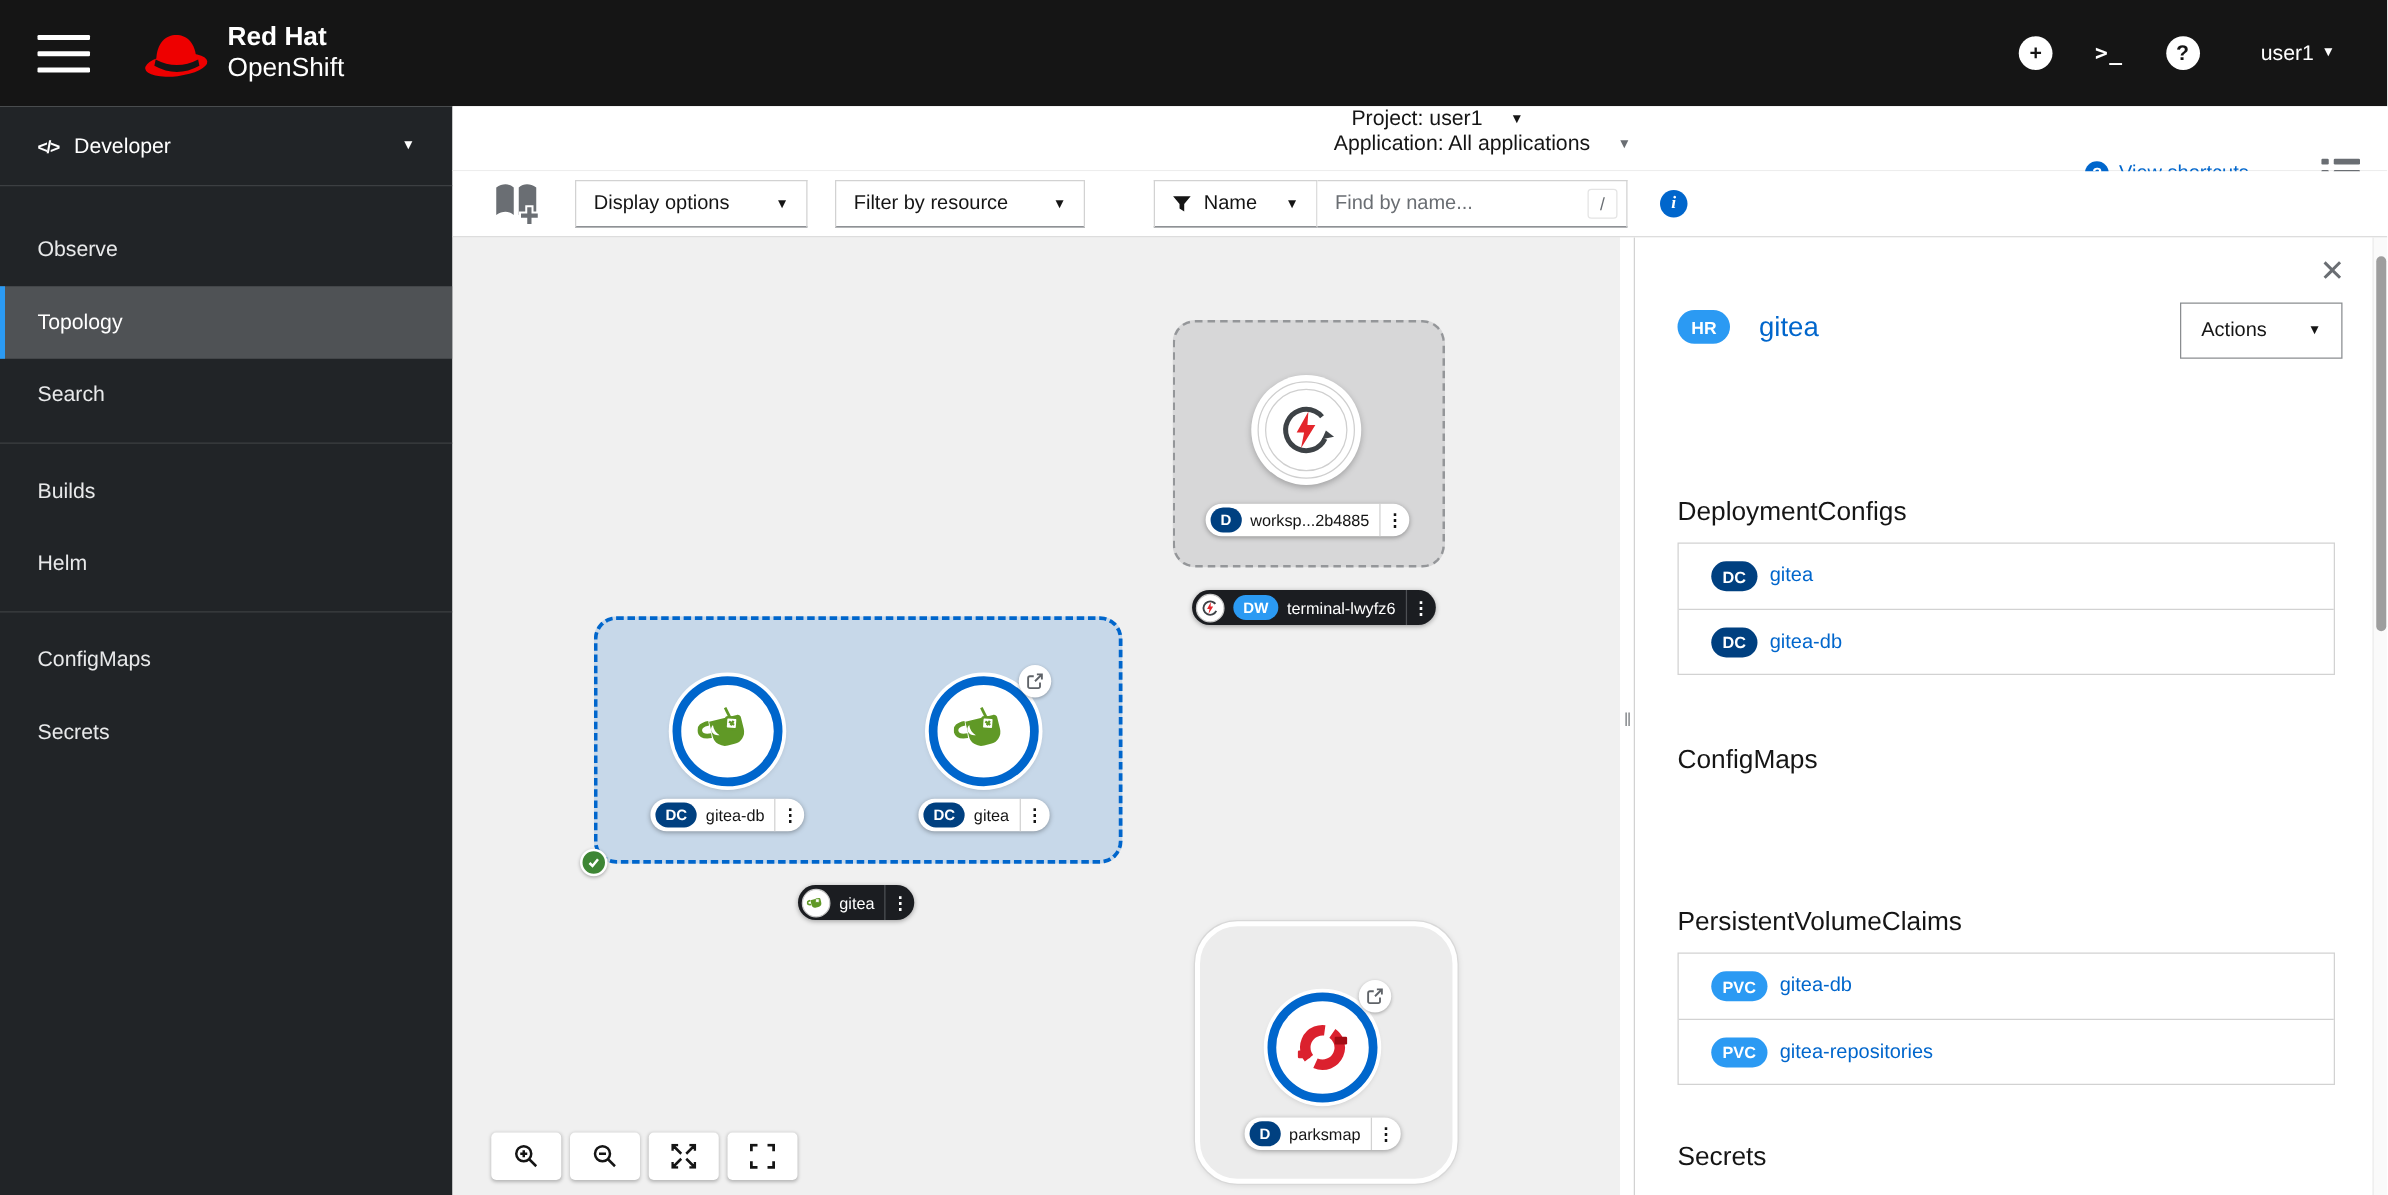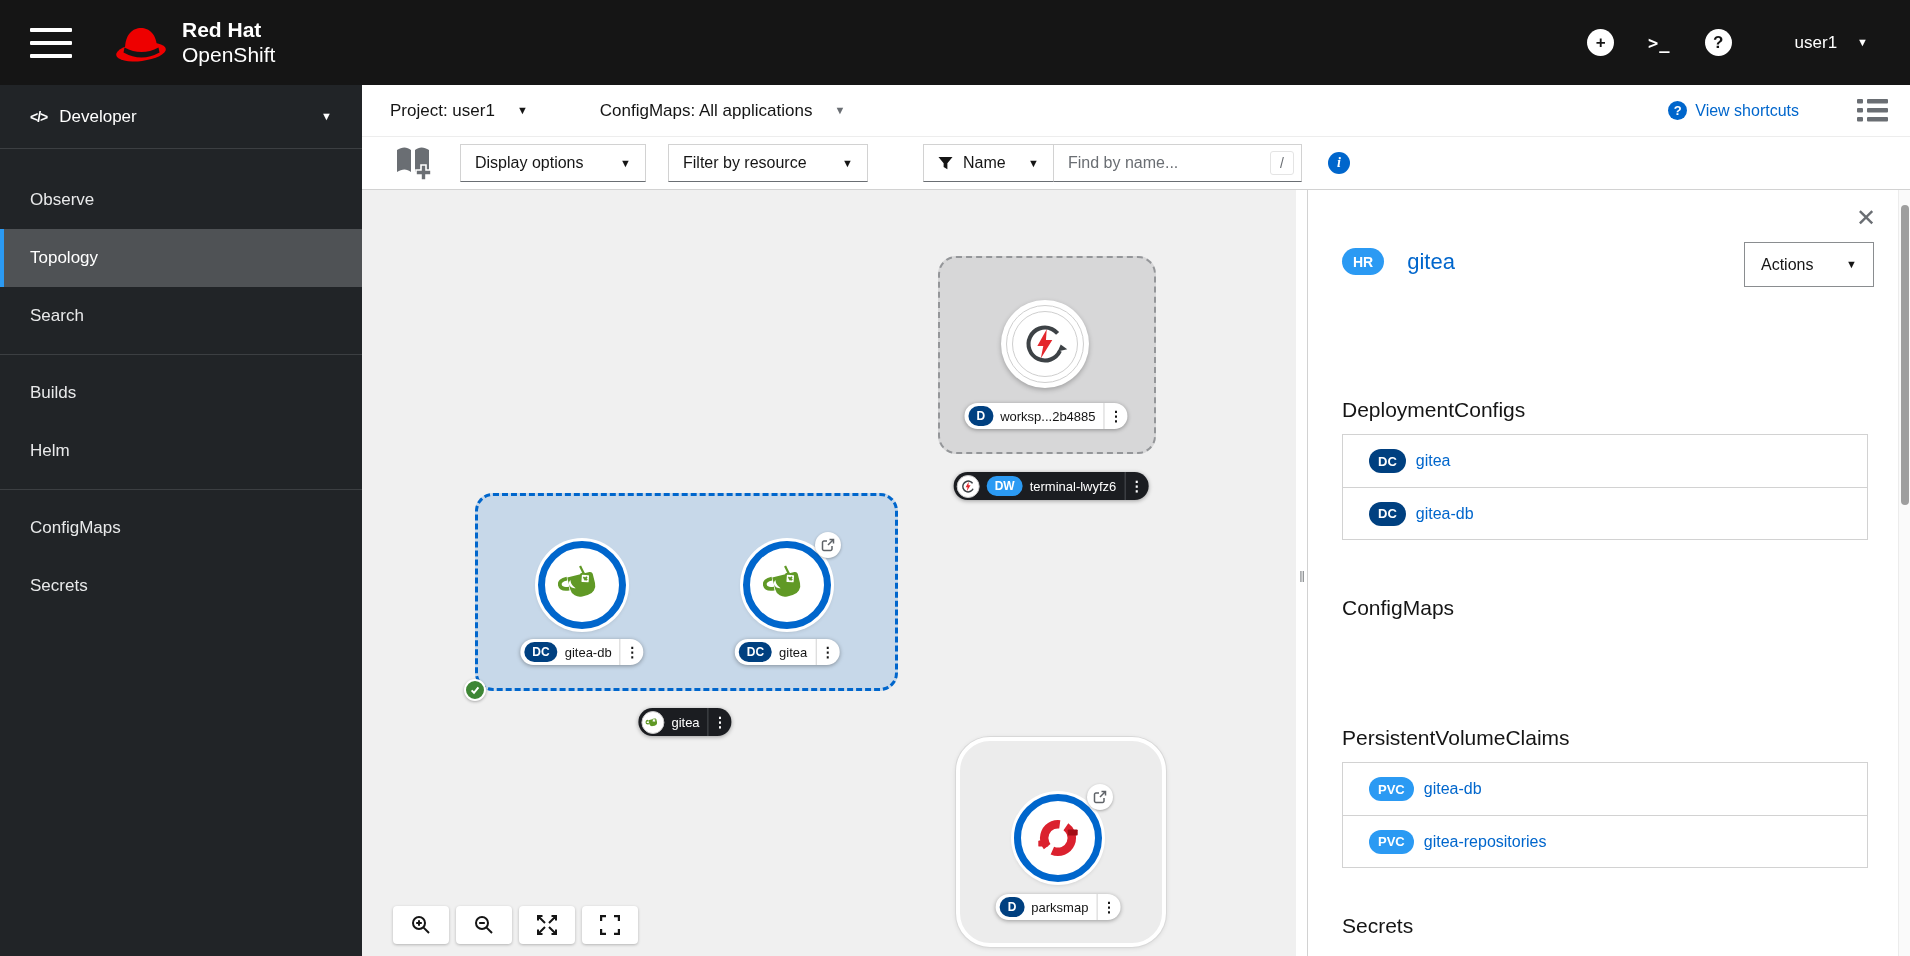--- a/index.html
+++ b/index.html
@@ -9,39 +9,39 @@
 
 .masthead{position:absolute;left:0;top:0;width:1910px;height:85px;background:#151515;display:flex;align-items:center;}
 .burger{width:42px;height:30px;margin-left:30px;display:flex;flex-direction:column;justify-content:space-between;cursor:pointer;}
 .burger span{display:block;height:4px;background:#fff;border-radius:1px;}
 .brand{display:flex;align-items:center;margin-left:42px;gap:12px;}
 .brand-text{color:#fff;font-size:21px;line-height:1.18;}
 .brand-line1{font-weight:700;}
 .mast-right{margin-left:auto;display:flex;align-items:center;gap:34px;margin-right:42px;}
 .circle-icon{width:27px;height:27px;border-radius:50%;background:#fff;color:#151515;font-weight:700;font-size:17px;display:flex;align-items:center;justify-content:center;cursor:pointer;}
 .term-icon{color:#fff;font-weight:700;font-size:17px;letter-spacing:1px;cursor:pointer;font-family:"DejaVu Sans Mono",monospace;}
-.user-menu{color:#fff;font-size:17px;display:flex;align-items:center;gap:20px;cursor:pointer;margin-left:29px;text-align:right;}
+.user-menu{color:#fff;font-size:17px;display:flex;align-items:center;gap:6px;cursor:pointer;margin-left:15px;text-align:right;}
 .caret{font-size:11px;line-height:1;}
 .caret-w{color:#fff;}
 .caret-k{color:#151515;}
 .caret-g{color:#6a6e73;}
 
 
 .sidebar{position:absolute;left:0;top:85px;width:362px;height:871px;background:#212427;}
 .persp{height:64px;display:flex;align-items:center;padding:0 30px;border-bottom:1px solid #3c3f42;color:#fff;font-size:17px;gap:12px;}
 .persp-caret{margin-left:auto;}
 .code-glyph{color:#fff;font-weight:700;font-size:14px;letter-spacing:-1px;}
 .nav{padding-top:22px;}
 .nav-item{height:58px;display:flex;align-items:center;padding-left:30px;font-size:17px;color:#e8e9ea;cursor:pointer;position:relative;}
 .nav-item.active{background:#4f5255;color:#fff;}
 .nav-item.active::before{content:"";position:absolute;left:0;top:0;bottom:0;width:4px;background:#2b9af3;}
 .nav-sep{height:1px;background:#3c3f42;margin:9px 0;}
 
 
-.topbar{position:absolute;left:362px;top:85px;width:1548px;height:52px;background:#fff;border-bottom:1px solid #ededed;display:flex;align-items:center;padding-left:28px;}
+.topbar{position:absolute;left:362px;top:85px;width:1548px;height:52px;background:#fff;border-bottom:1px solid #ededed;display:flex;align-items:center;padding-left:28px;flex-direction:column;}
 .ctx-select{display:flex;align-items:center;gap:22px;font-size:17px;cursor:pointer;}
 .ctx-app{margin-left:72px;}
 .topbar-right{margin-left:auto;display:flex;align-items:center;gap:58px;margin-right:22px;}
 .shortcuts{display:flex;align-items:center;gap:8px;color:#0066cc;font-size:16px;cursor:pointer;}
 .q-blue{width:19px;height:19px;border-radius:50%;background:#0066cc;color:#fff;font-size:13px;font-weight:700;display:flex;align-items:center;justify-content:center;}
 .listview-btn{cursor:pointer;display:flex;align-items:center;}
 
 
 .filterbar{position:absolute;left:362px;top:137px;width:1548px;height:53px;background:#fff;border-bottom:1px solid #d2d2d2;display:flex;align-items:center;padding-left:30px;}
 .book-icon{cursor:pointer;display:flex;align-items:center;}
@@ -177,21 +177,21 @@
         </div>
     </div>
   </div>
 
   <div class="topbar">
     <div class="ctx-select">
       <span>Project: user1</span>
       <span class="caret caret-k">▼</span>
     </div>
     <div class="ctx-select ctx-app">
-      <span>ConfigMaps: All applications</span>
+      <span>Application: All applications</span>
       <span class="caret caret-g">▼</span>
     </div>
     <div class="topbar-right">
       <div class="shortcuts">
         <span class="q-blue">?</span>
         <span>View shortcuts</span>
       </div>
       <div class="listview-btn">
         <svg width="31" height="27" viewBox="0 0 31 27" fill="#6a6e73">
           <rect x="0" y="2" width="6" height="4.5" rx="1"></rect>

